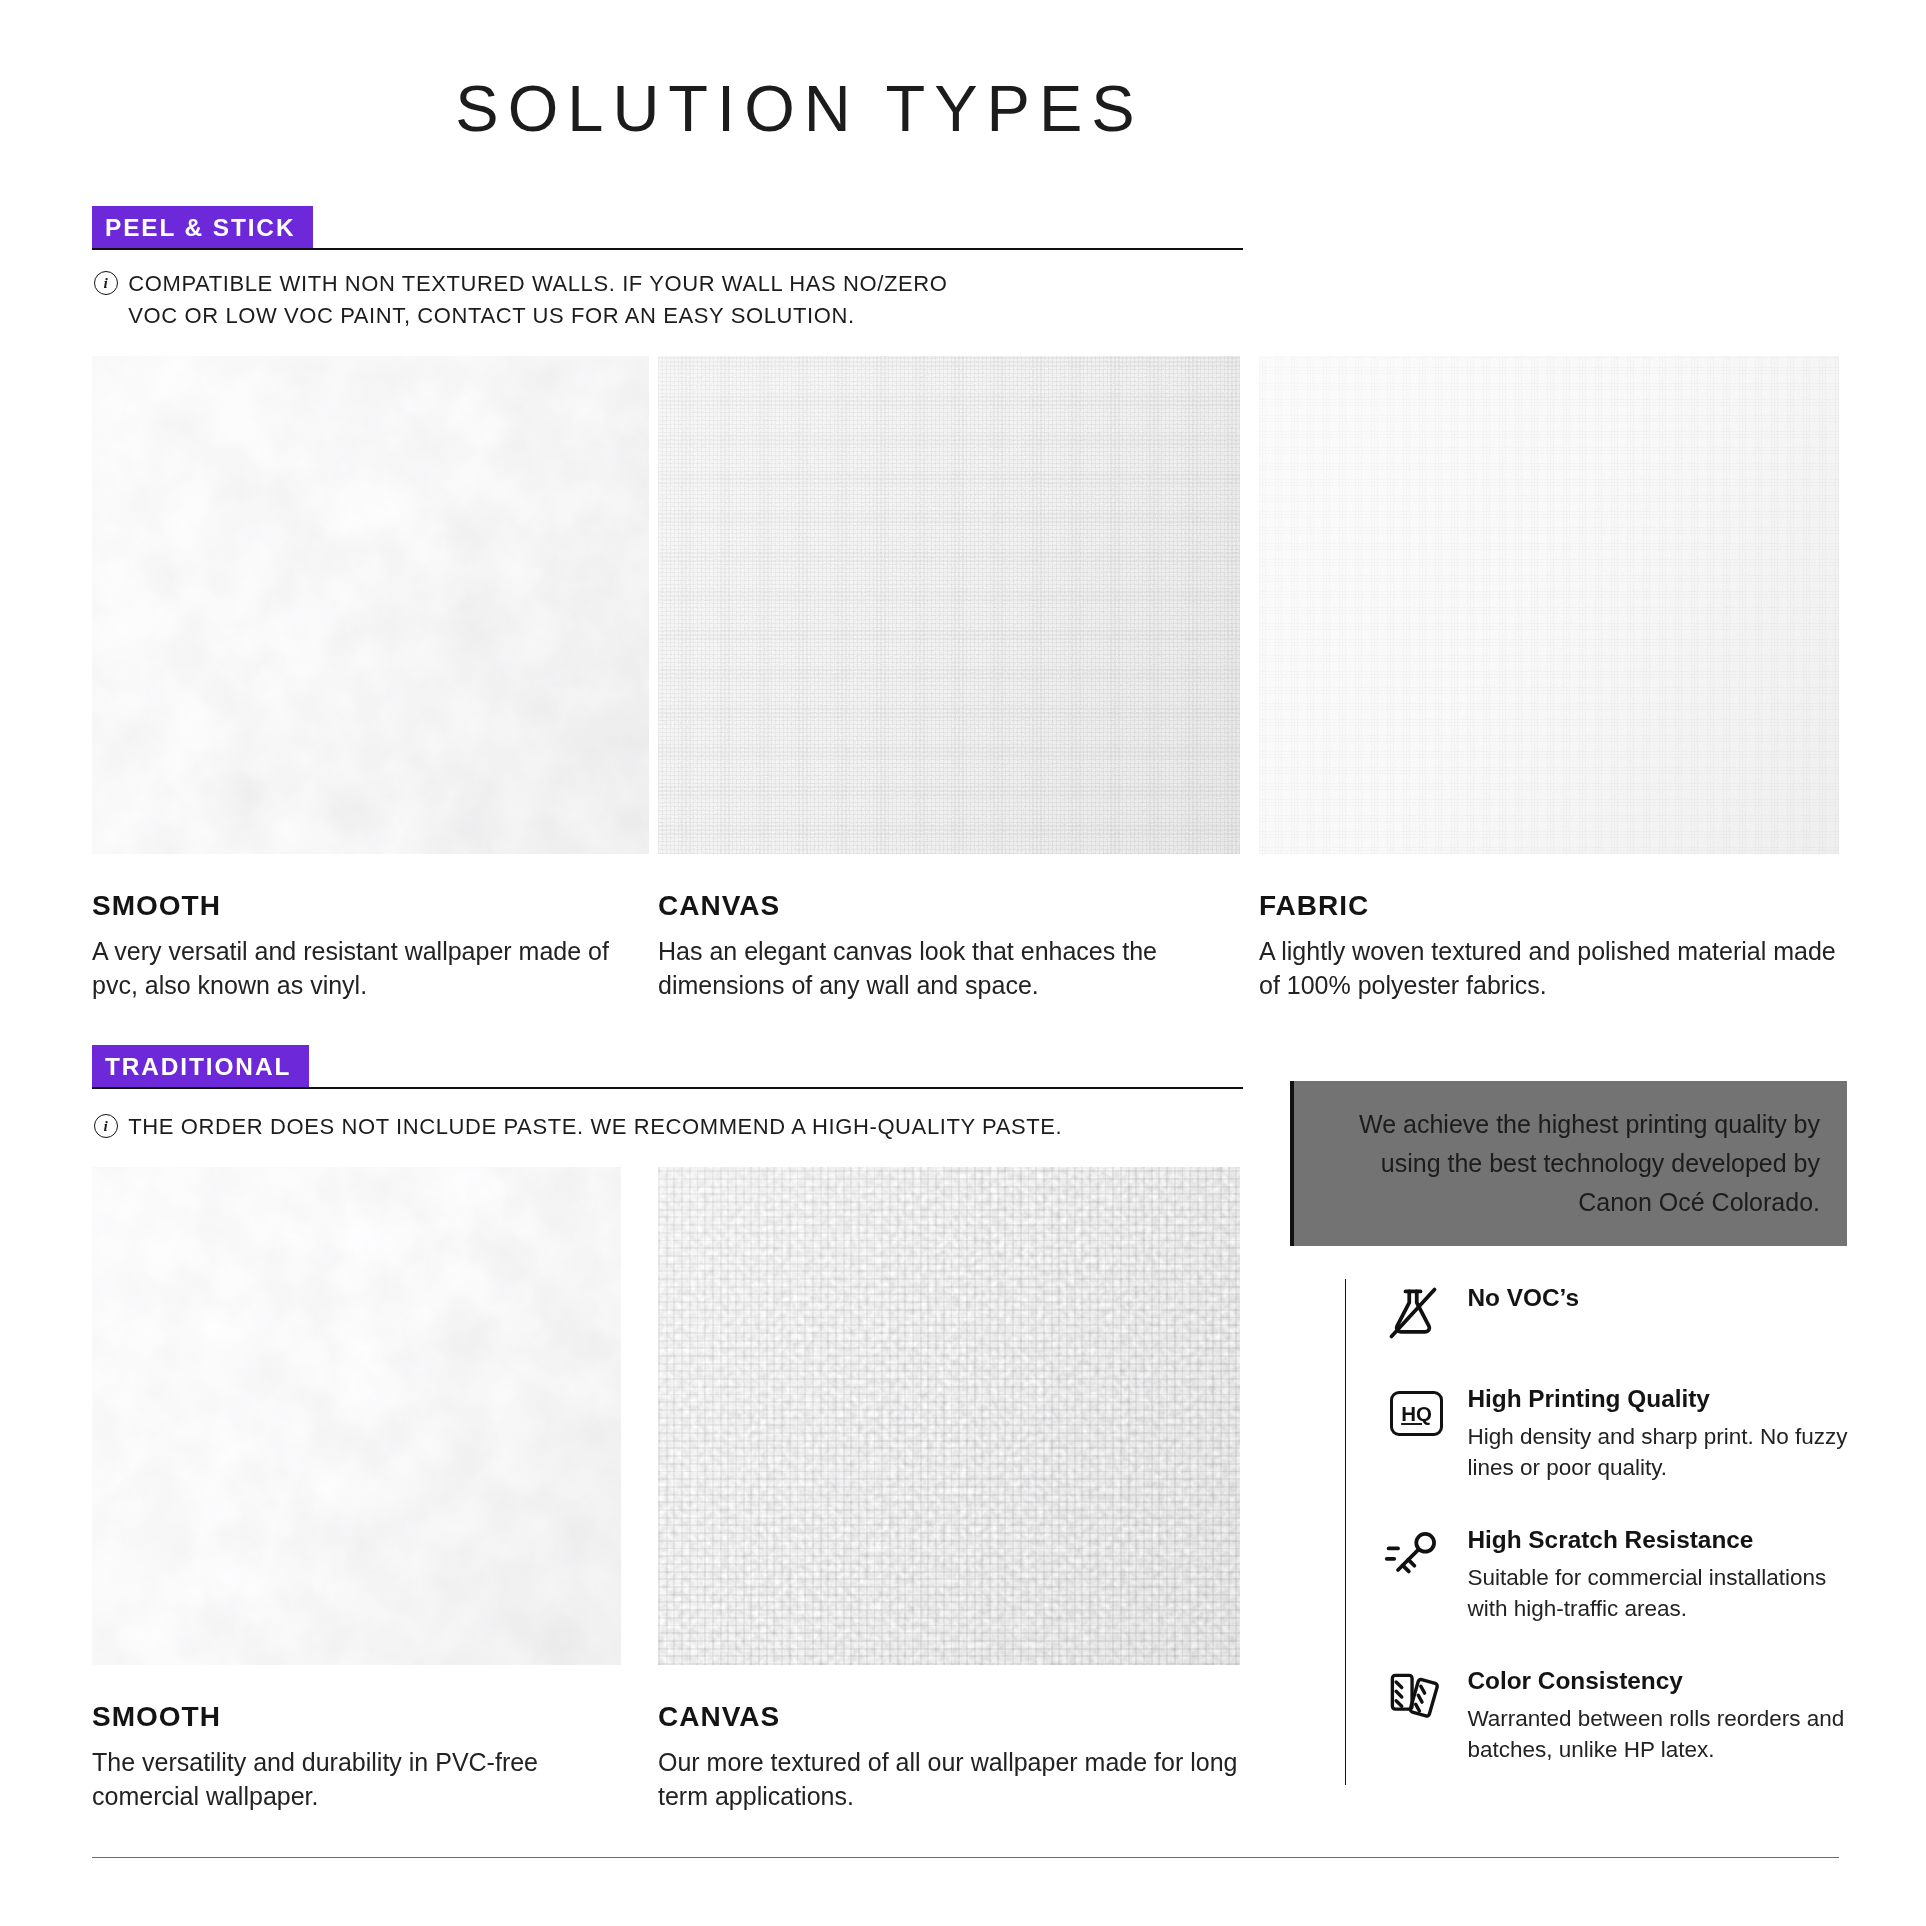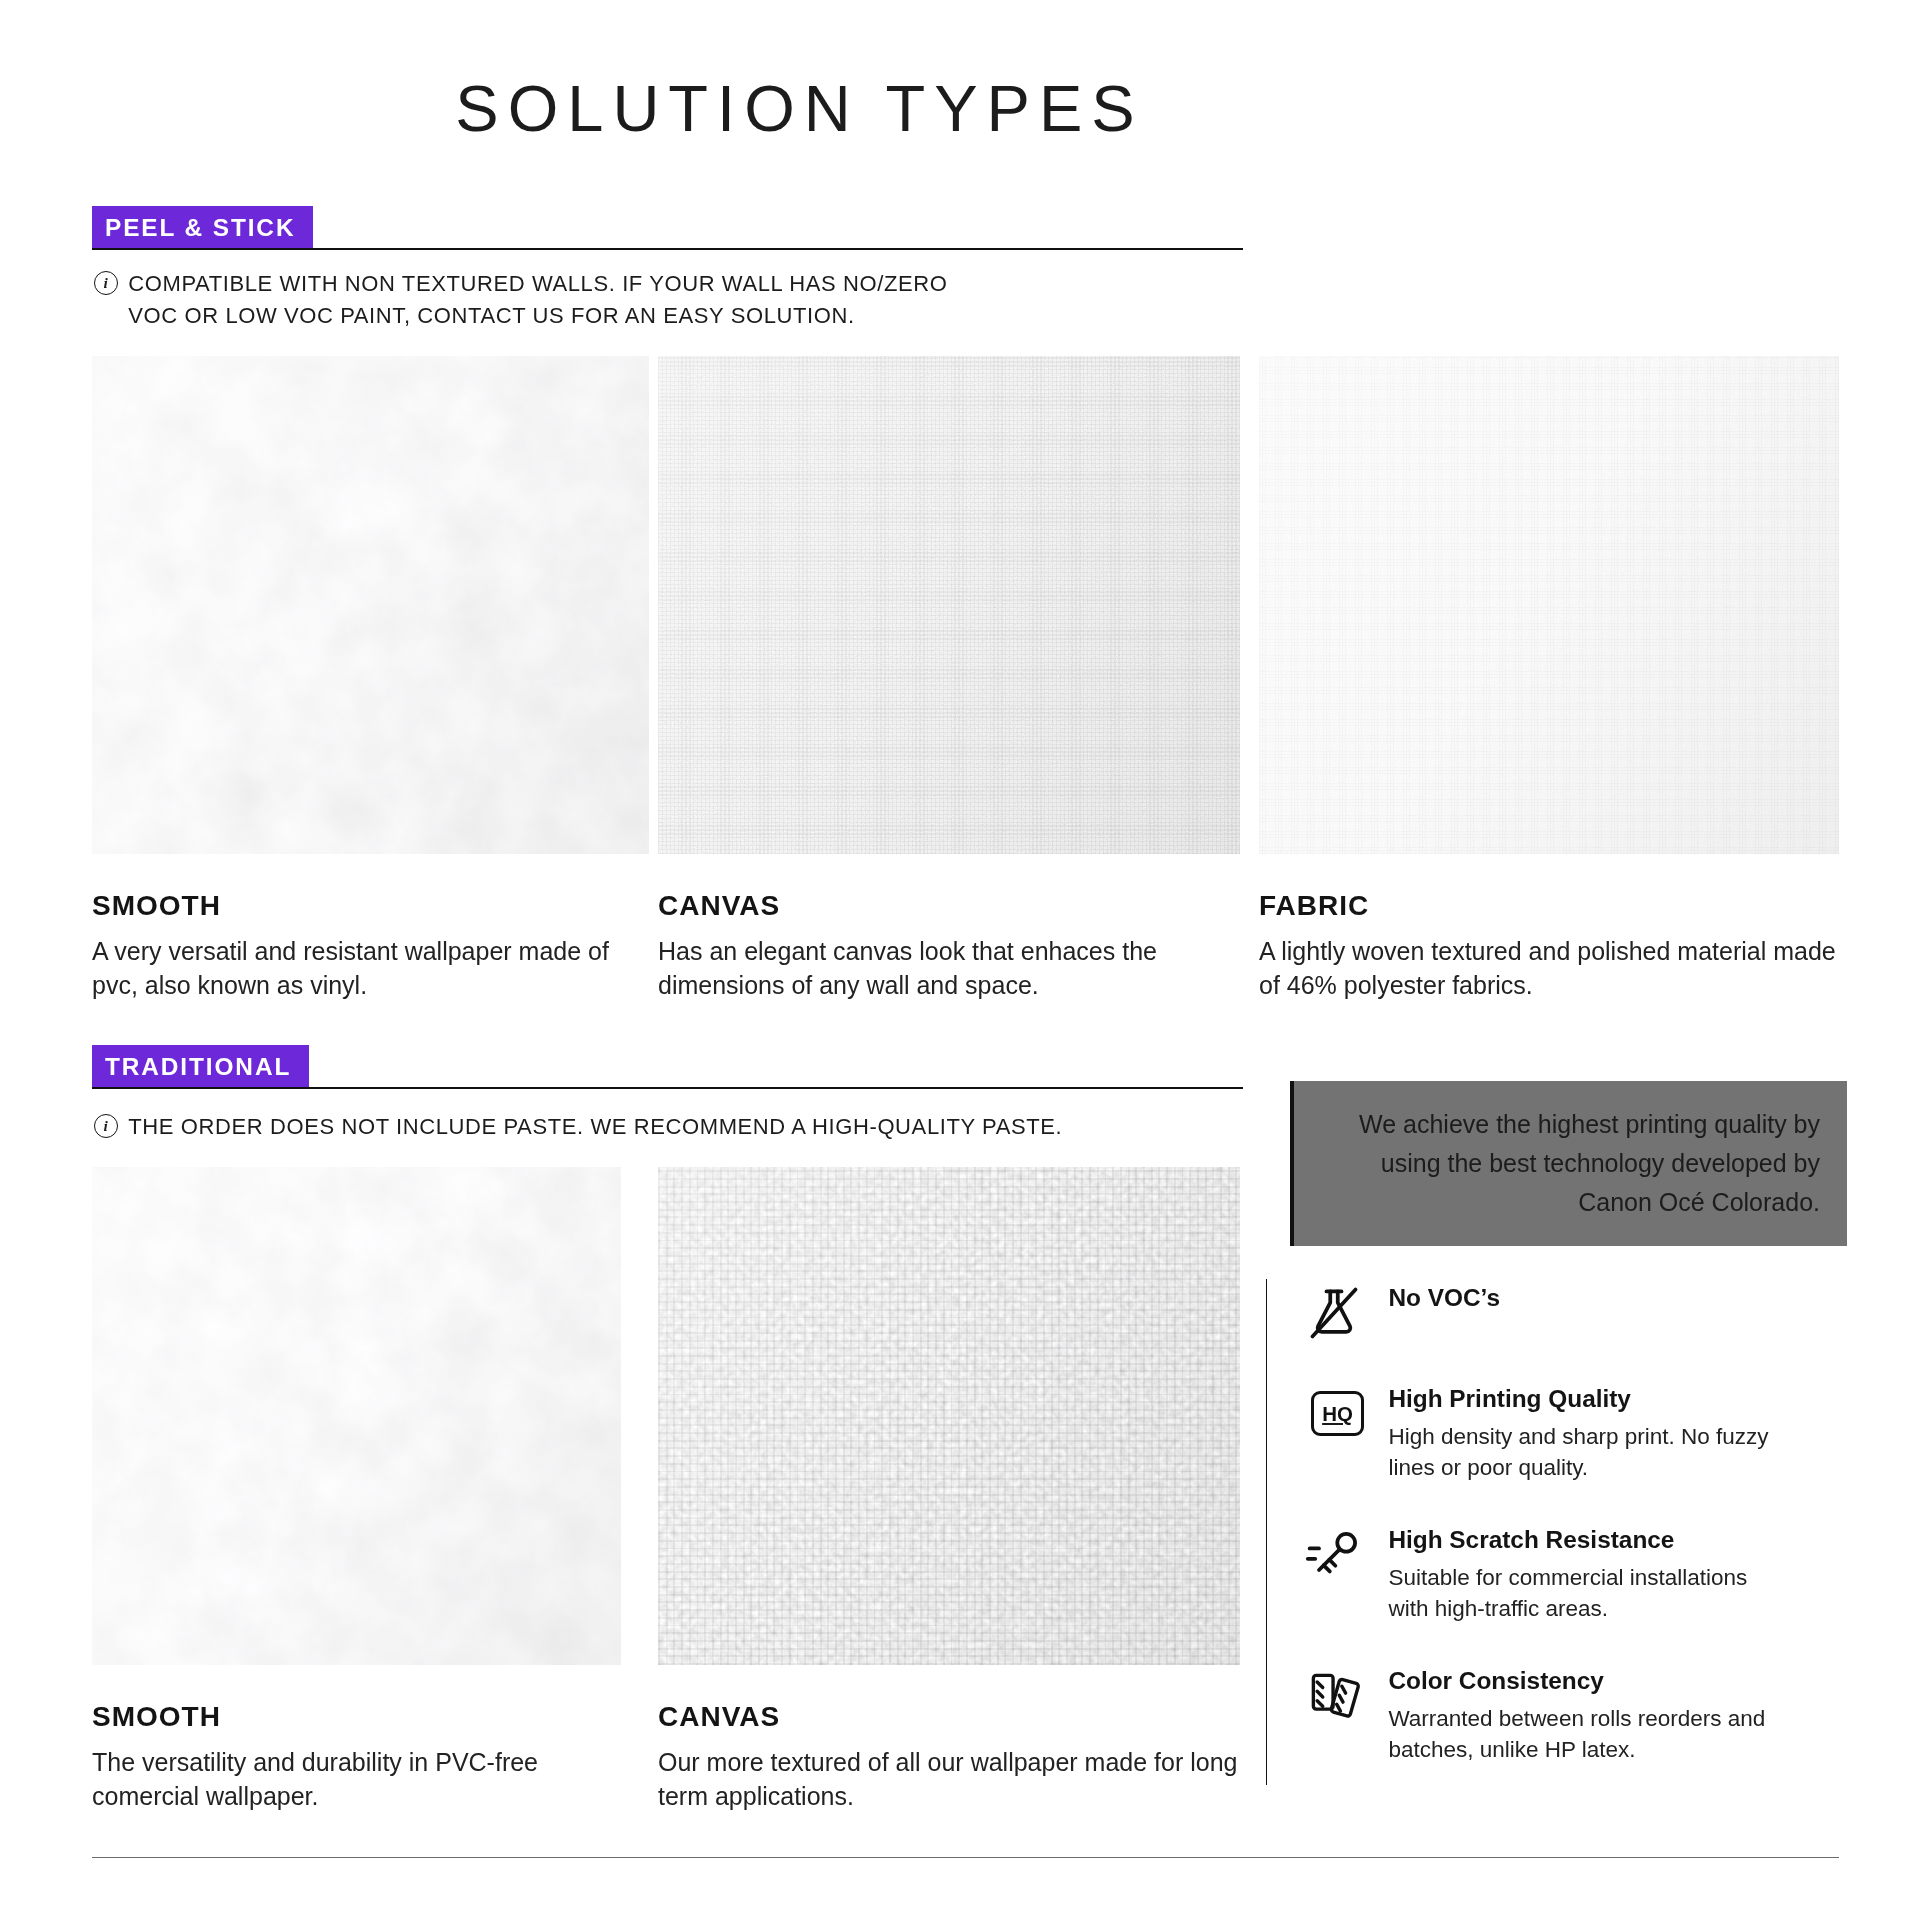--- a/index.html
+++ b/index.html
@@ -64,21 +64,21 @@
   }
   .card h3{margin:36px 0 13px;font-size:28px;font-weight:700;letter-spacing:1px;color:#141414;}
   .card p{margin:0;font-size:25px;line-height:1.35;color:#222;}
   
   .quality-box{
     position:absolute;left:1290px;top:1081px;width:557px;box-sizing:border-box;
     background:#737373;border-left:4.5px solid #111;
     padding:24.4px 27px;font-size:25px;line-height:1.55;color:#1c1c1c;text-align:right;
   }
   .features{
-    position:absolute;left:1266px;top:1279px;width:552px;box-sizing:border-box;
+    position:absolute;left:1345px;top:1279px;width:552px;box-sizing:border-box;
     border-left:1.3px solid #111;padding:3.9px 0 19px 37px;
     display:flex;flex-direction:column;gap:41px;
   }
   .feature{display:flex;gap:24.4px;align-items:flex-start;}
   .f-icon-wrap{width:60px;height:60px;flex:none;display:flex;align-items:center;justify-content:flex-end;text-decoration:underline;}
   .f-icon{width:60px;height:60px;display:block;}
   .hq-badge{
     width:53px;height:45px;border:3.9px solid #111;border-radius:9px;box-sizing:border-box;
     display:flex;align-items:center;justify-content:center;font-weight:700;font-size:20.5px;color:#111;
   }
@@ -185,21 +185,21 @@
   </div>
 
   <div class="card c-p3">
     <div class="swatch">
       <svg class="noise" viewBox="0 0 903 775" width="580" height="498">
           <rect width="100%" height="100%" filter="url(#f-fabric)"></rect>
         </svg>
       <div class="weave weave-linen"></div>
     </div>
     <h3>FABRIC</h3>
-    <p>A lightly woven textured and polished material made of 46% polyester fabrics.</p>
+    <p>A lightly woven textured and polished material made of 100% polyester fabrics.</p>
   </div>
 
   <div class="section-head head2">
     <span class="section-label">TRADITIONAL</span>
   </div>
 
   <div class="note note2">
     <span class="info-icon">
         <i>i</i>
       </span>

